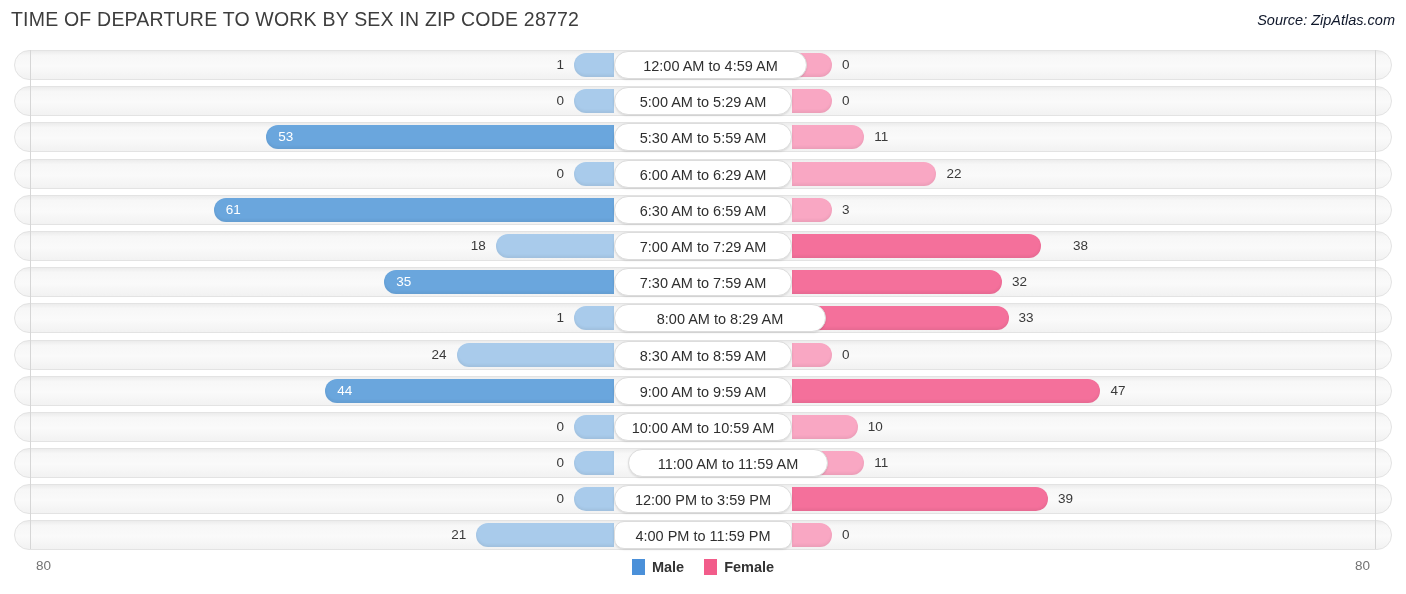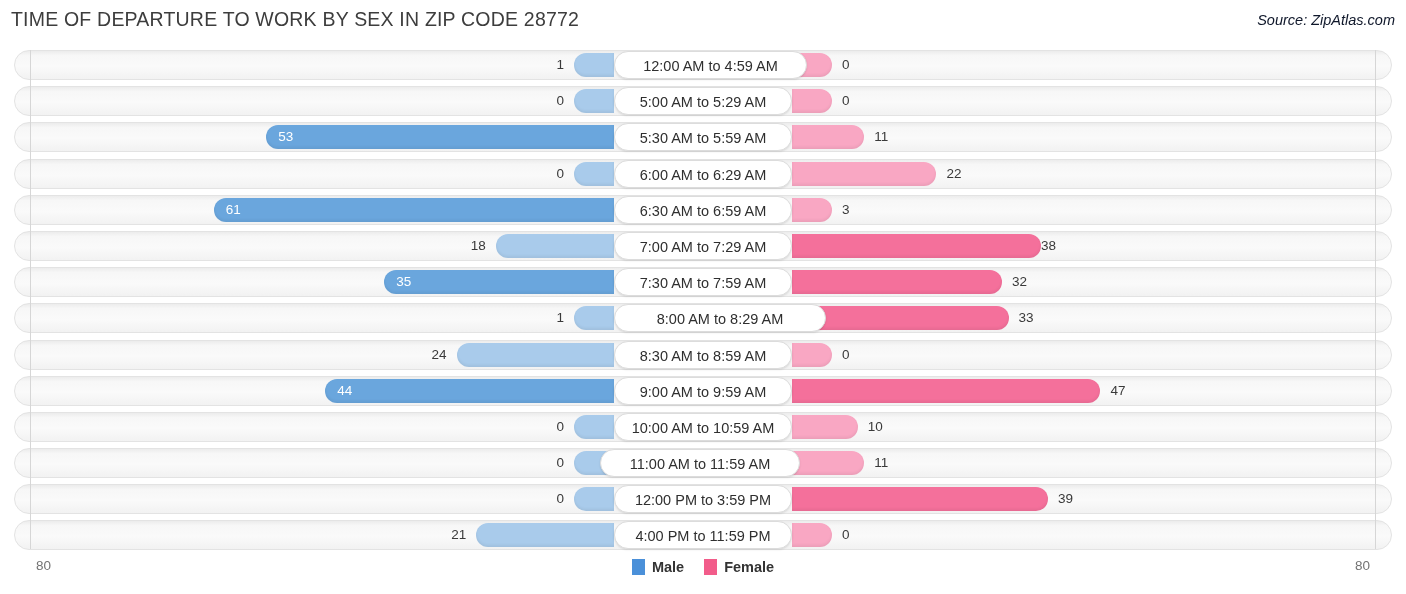--- a/index.html
+++ b/index.html
@@ -238,21 +238,21 @@
           <div class="val val-inside" style="left: 225.688px;">61</div>
           <div class="bar bar-female light" style="left: 792px; width: 40px;"></div>
           <div class="val val-female-out" style="left: 842px;">3</div>
           <div class="center-pill" style="left: 614px; width: 178px;">6:30 AM to 6:59 AM</div>
         </div>
         <div class="bar-row">
           <div class="row-track"></div>
           <div class="bar bar-male light" style="left: 495.875px; width: 118.125px;"></div>
           <div class="val val-male-out" style="left: 425.875px; width: 60px;">18</div>
           <div class="bar bar-female" style="left: 792px; width: 249.375px;"></div>
-          <div class="val val-female-out" style="left: 1041px; text-align: right;">38</div>
+          <div class="val val-female-out" style="left: 1073px; text-align: right;">38</div>
           <div class="center-pill" style="left: 614px; width: 178px;">7:00 AM to 7:29 AM</div>
         </div>
         <div class="bar-row">
           <div class="row-track"></div>
           <div class="bar bar-male" style="left: 384.312px; width: 229.688px;"></div>
           <div class="val val-inside" style="left: 396.312px;">35</div>
           <div class="bar bar-female" style="left: 792px; width: 210px;"></div>
           <div class="val val-female-out" style="left: 1012px;">32</div>
           <div class="center-pill" style="left: 614px; width: 178px;">7:30 AM to 7:59 AM</div>
         </div>
@@ -287,37 +287,37 @@
           <div class="bar bar-female light" style="left: 792px; width: 65.625px;"></div>
           <div class="val val-female-out" style="left: 867.625px;">10</div>
           <div class="center-pill" style="left: 614px; width: 178px;">10:00 AM to 10:59 AM</div>
         </div>
         <div class="bar-row">
           <div class="row-track"></div>
           <div class="bar bar-male light" style="left: 574px; width: 40px;"></div>
           <div class="val val-male-out" style="left: 504px; width: 60px;">0</div>
           <div class="bar bar-female light" style="left: 792px; width: 72.1875px;"></div>
           <div class="val val-female-out" style="left: 874.188px;">11</div>
-          <div class="center-pill" style="left: 600px; width: 200px;">11:00 AM to 11:59 AM</div>
+          <div class="center-pill" style="left: 628px; width: 200px;">11:00 AM to 11:59 AM</div>
         </div>
         <div class="bar-row">
           <div class="row-track"></div>
           <div class="bar bar-male light" style="left: 574px; width: 40px;"></div>
           <div class="val val-male-out" style="left: 504px; width: 60px;">0</div>
           <div class="bar bar-female" style="left: 792px; width: 255.938px;"></div>
           <div class="val val-female-out" style="left: 1057.94px;">39</div>
           <div class="center-pill" style="left: 614px; width: 178px;">12:00 PM to 3:59 PM</div>
         </div>
         <div class="bar-row">
           <div class="row-track"></div>
           <div class="bar bar-male light" style="left: 476.188px; width: 137.812px;"></div>
           <div class="val val-male-out" style="left: 406.188px; width: 60px;">21</div>
           <div class="bar bar-female light" style="left: 792px; width: 40px;"></div>
           <div class="val val-female-out" style="left: 842px;">0</div>
-          <div class="center-pill" style="left: 614px; width: 178px;">4:00 PM to 11:59 PM</div>
+          <div class="center-pill" style="left: 614px; width: 178px; border-radius: 10px;">4:00 PM to 11:59 PM</div>
         </div>
       </div>
   </div>
 
   <div id="footer">
     <div class="axis-max" id="axis-max-left">80</div>
     <div class="axis-max" id="axis-max-right">80</div>
 
     <div id="legend">
       <div class="legend-item">

